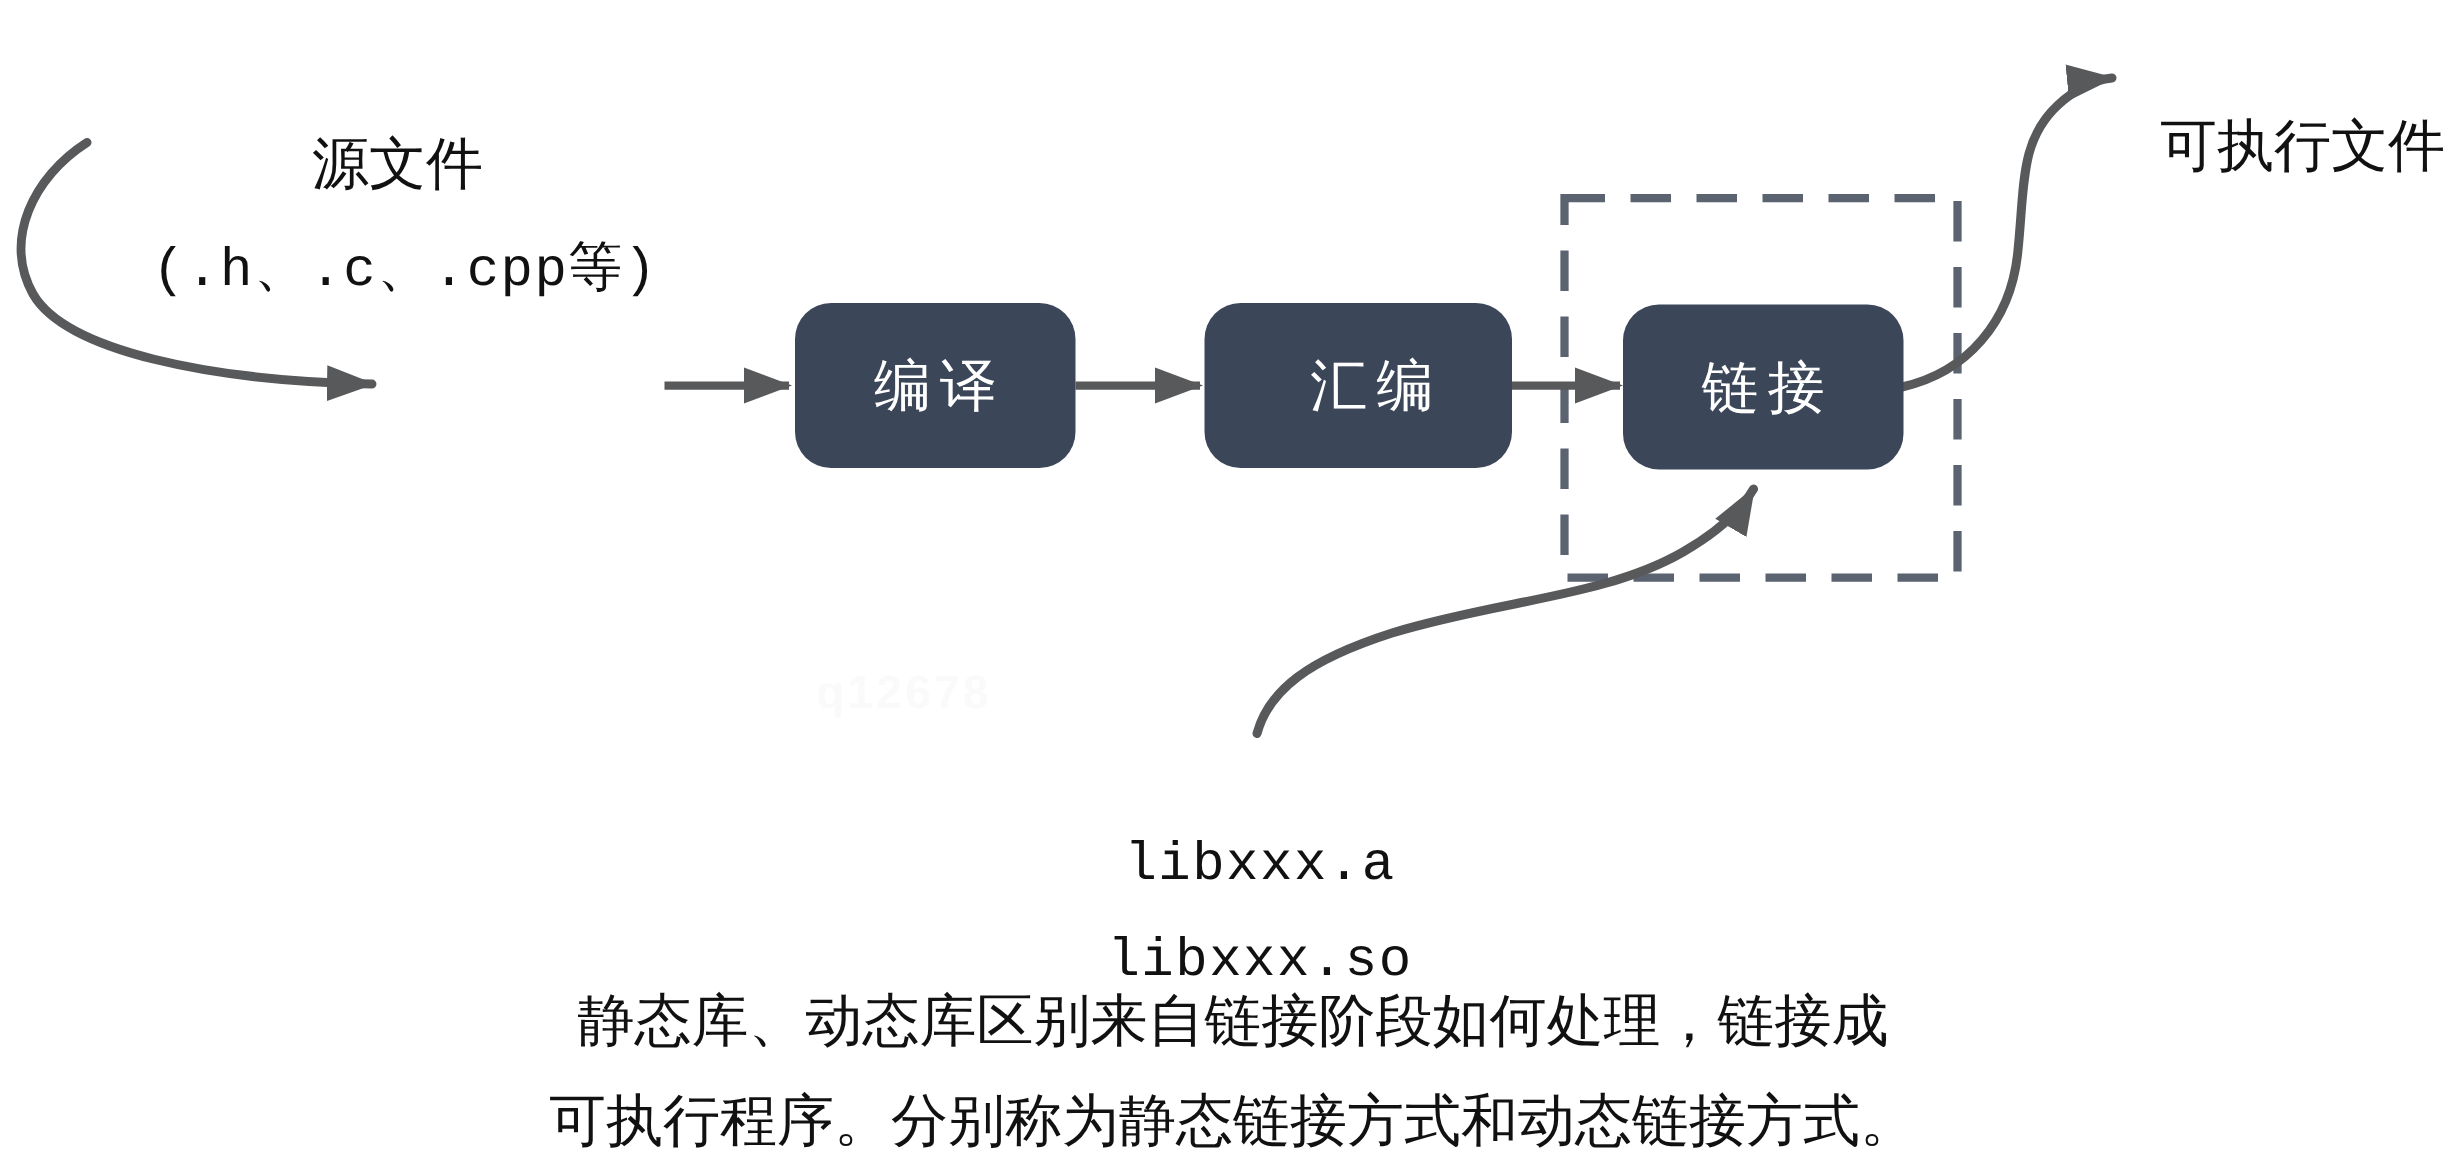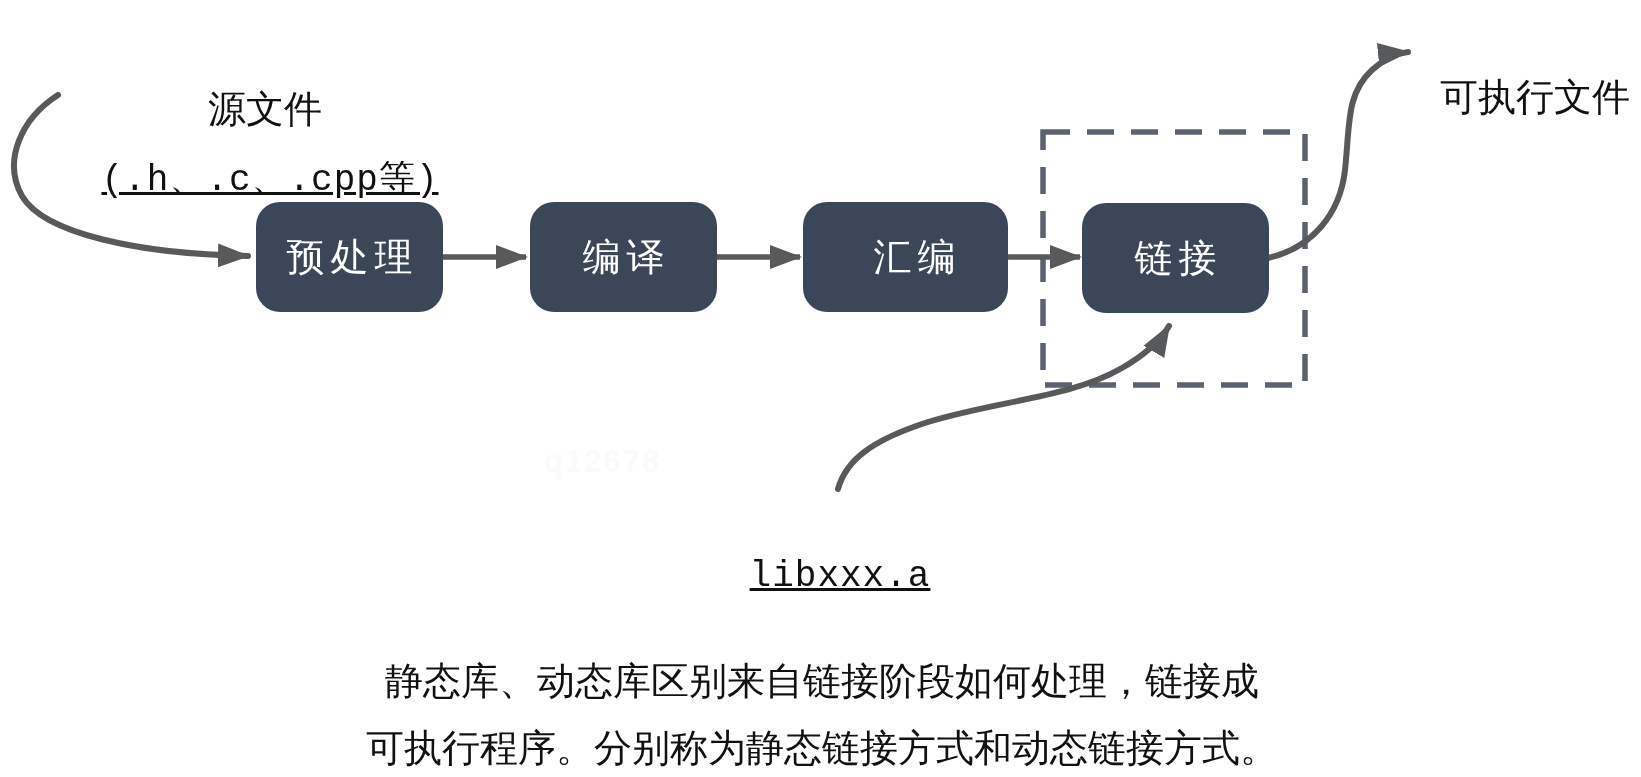--- a/index.html
+++ b/index.html
@@ -17,21 +17,21 @@
     left: 0; top: 0;
     width: 1641px; height: 777px;
   }
   .label {
     position: absolute;
     white-space: nowrap;
     color: #111111;
     margin-top: 38px;
   }
   .cjk { font-family: "Liberation Sans", sans-serif; font-size: 38px; }
-  .mono { font-family: "Liberation Mono", monospace; font-size: 36px; letter-spacing: 1px; text-decoration: underline; }
+  .mono { font-family: "Liberation Mono", monospace; font-size: 36px; letter-spacing: 1px; }
   .centered { transform: translateX(-50%); text-align: center; }
 
   .stage-box {
     position: absolute;
     width: 187px;
     height: 110px;
     background: #3b4659;
     border-radius: 24px;
     display: flex;
     align-items: center;
@@ -96,35 +96,33 @@
     <path d="M 1268 258 C 1312 248, 1340 214, 1345 170 C 1350 124, 1346 94, 1372 70 C 1386 57, 1398 53, 1408 52" fill="none" stroke="#58595b" stroke-width="6" stroke-linecap="round" marker-end="url(#ah)"></path>
 
     <path d="M 838 489 C 846 460, 872 440, 928 422 C 1000 400, 1070 398, 1122 368 C 1148 353, 1162 338, 1169 326" fill="none" stroke="#58595b" stroke-width="6" stroke-linecap="round" marker-end="url(#ah)"></path>
   </svg>
 
   <div class="watermark">q12678</div>
 
   <div class="label cjk source-title">源文件</div>
   <div class="label mono source-ext">(.h、.c、.cpp等)</div>
 
-  <div class="stage-box stage-pre">
-    <span>预处理</span>
-  </div>
   <div class="stage-box stage-comp">
     <span>编译</span>
   </div>
   <div class="stage-box stage-asm">
     <span>汇编</span>
   </div>
   <div class="stage-box stage-link">
     <span>链接</span>
   </div>
 
   <div class="label cjk exec-label">可执行文件</div>
 
   <div class="label mono centered lib-a">libxxx.a</div>
+  <div class="label mono centered lib-so">libxxx.so</div>
 
   <div class="caption">
     <div>静态库、动态库区别来自链接阶段如何处理，链接成</div>
     <div>可执行程序。分别称为静态链接方式和动态链接方式。</div>
   </div>
 
 </div>
 
 </body></html>

